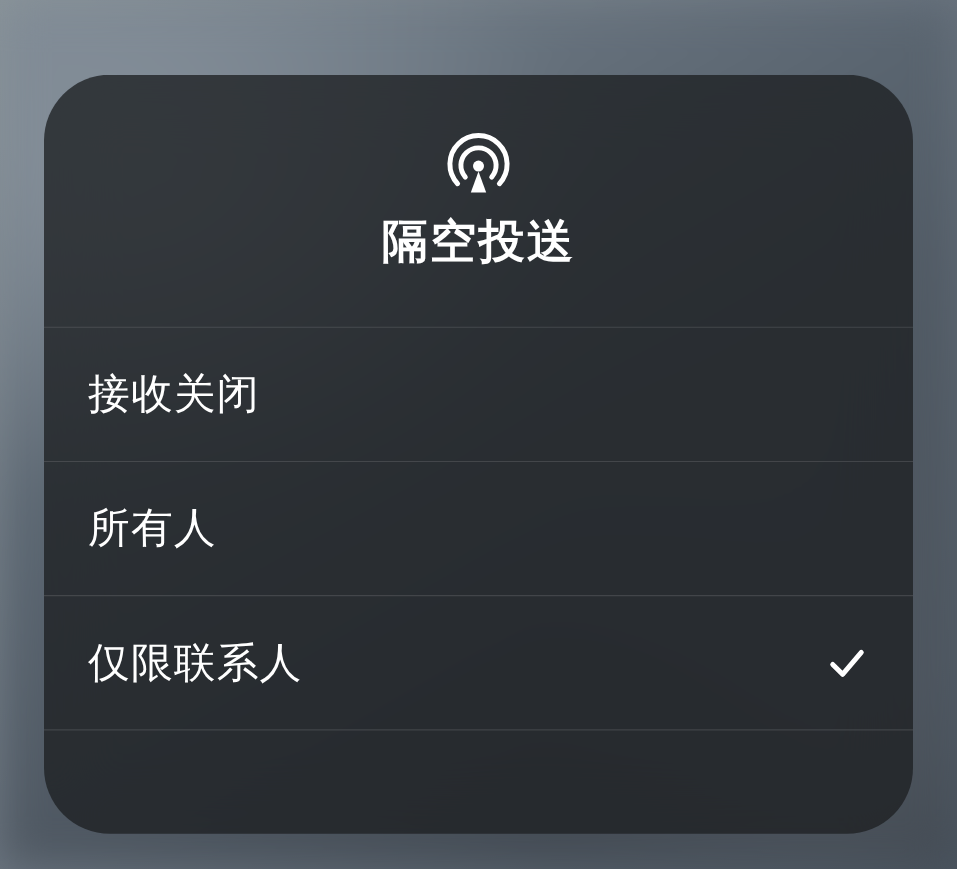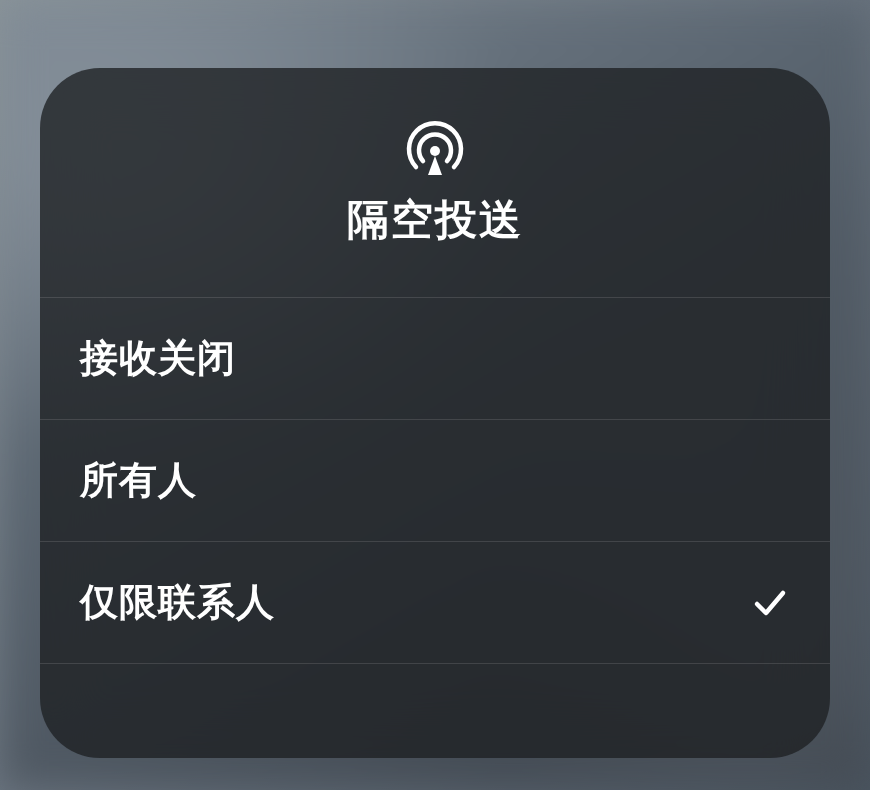--- a/index.html
+++ b/index.html
@@ -69,21 +69,21 @@
       padding: 0 40px;
       border-bottom: 1px solid rgba(255,255,255,0.12);
       cursor: pointer;
     }
     .option-item:last-child {
       border-bottom: 1px solid rgba(255,255,255,0.12);
     }
     .option-label {
       color: #ffffff;
       font-size: 38px;
-      font-weight: 700;
+      font-weight: 400;
       letter-spacing: 1px;
     }
     .checkmark {
       width: 40px;
       height: 40px;
       display: none;
       align-items: center;
       justify-content: center;
     }
     .checkmark.visible {

